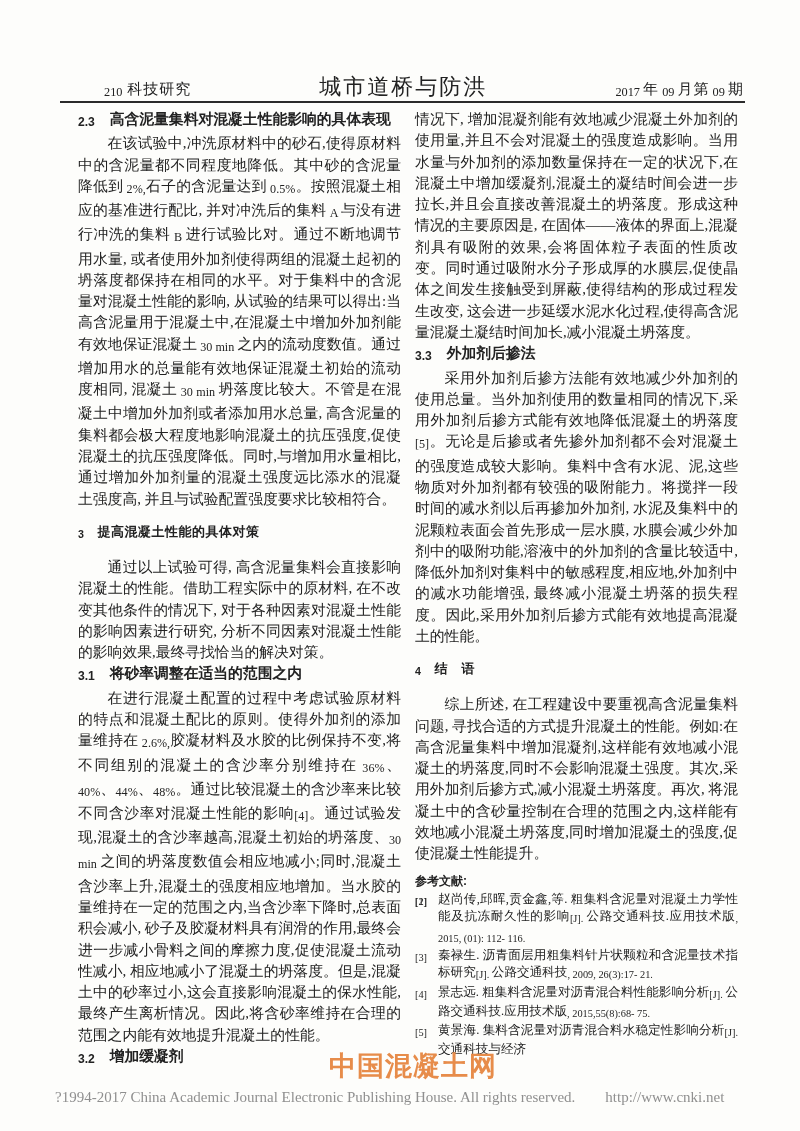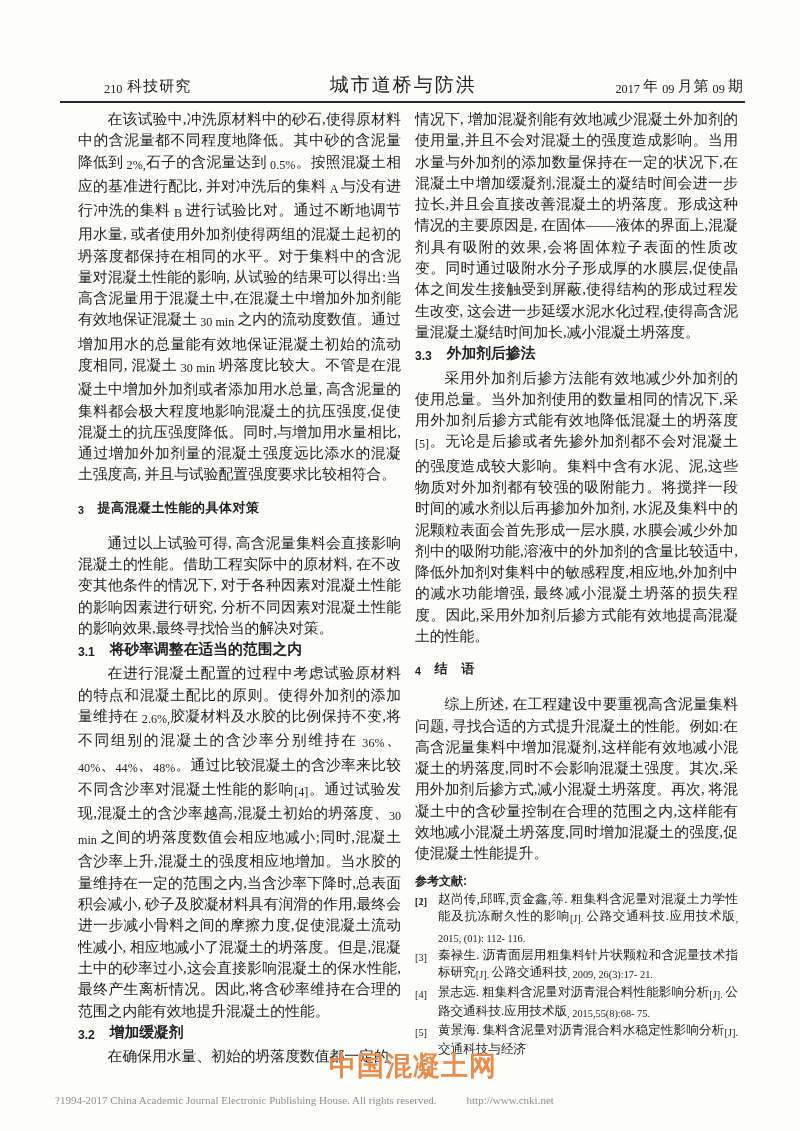--- a/index.html
+++ b/index.html
@@ -14,21 +14,21 @@
     font-family:"Liberation Serif","DejaVu Serif",serif;
     color:var(--text,#222222);
   }
   
   .hdr{
     position:absolute;top:72px;left:60px;right:56px;
     display:flex;align-items:baseline;
     font-size:15px;
   }
   .hdr-left{white-space:nowrap;padding-left:44px;letter-spacing:1px;}
-  .hdr-center{flex:1;text-align:center;font-size:19px;letter-spacing:2px;font-family:"Liberation Sans","DejaVu Sans",sans-serif;}
+  .hdr-center{flex:1;text-align:center;font-size:22px;letter-spacing:2px;font-family:"Liberation Sans","DejaVu Sans",sans-serif;}
   .hdr-right{white-space:nowrap;letter-spacing:1px;}
   .hdr-rule{
     position:absolute;top:101px;left:60px;right:55px;
     border-top:2.5px solid var(--rule,#2b2b2b);
   }
   
   .columns{
     position:absolute;top:109px;left:78px;width:661px;height:962px;
     display:flex;gap:14px;overflow:hidden;
   }
@@ -48,21 +48,21 @@
   
   .lat{font-size:0.82em;vertical-align:-0.16em;letter-spacing:0;}
   
   .refs-head{font-size:12px;font-weight:700;margin-top:6px;line-height:20px;font-family:"Liberation Sans","DejaVu Sans",sans-serif;}
   .ref-item{position:relative;padding-left:23px;font-size:12.6px;line-height:17.6px;text-align:justify;}
   .ref-marker{position:absolute;left:0;top:0;}
   
   .copyright{
     position:absolute;left:55px;bottom:25px;right:40px;
     font-family:"Liberation Serif","DejaVu Serif",serif;
-    font-size:11px;color:var(--footer_text,#8f8f8f);
+    font-size:15px;color:var(--footer_text,#8f8f8f);
     white-space:nowrap;
   }
   .copyright .url{margin-left:30px;}
   .watermark{
     position:absolute;left:329px;top:1048px;
     font-family:"Liberation Sans","DejaVu Sans",sans-serif;
     font-size:27px;font-weight:700;letter-spacing:1px;
     color:var(--watermark,#e78c4a);
     z-index:5;white-space:nowrap;
   }
@@ -78,20 +78,21 @@
       <span>科技研究</span>
     </div>
     <div class="hdr-center">城市道桥与防洪</div>
     <div class="hdr-right"><span class="lat">2017 </span>年<span class="lat"> 09 </span>月第<span class="lat"> 09 </span>期</div>
   </header>
   <div class="hdr-rule"></div>
 
   <main class="columns">
 
     <section class="col">
+      <h3 class="sub"><span class="lat">2.3</span>　高含泥量集料对混凝土性能影响的具体表现</h3>
       <p class="indent">在该试验中,冲洗原材料中的砂石,使得原材料中的含泥量都不同程度地降低。其中砂的含泥量降低到<span class="lat"> 2%,</span>石子的含泥量达到<span class="lat"> 0.5%</span>。按照混凝土相应的基准进行配比, 并对冲洗后的集料<span class="lat"> A </span>与没有进行冲洗的集料<span class="lat"> B </span>进行试验比对。通过不断地调节用水量, 或者使用外加剂使得两组的混凝土起初的坍落度都保持在相同的水平。对于集料中的含泥量对混凝土性能的影响, 从试验的结果可以得出:当高含泥量用于混凝土中,在混凝土中增加外加剂能有效地保证混凝土<span class="lat"> 30 min </span>之内的流动度数值。通过增加用水的总量能有效地保证混凝土初始的流动度相同, 混凝土<span class="lat"> 30 min </span>坍落度比较大。不管是在混凝土中增加外加剂或者添加用水总量, 高含泥量的集料都会极大程度地影响混凝土的抗压强度,促使混凝土的抗压强度降低。同时,与增加用水量相比,通过增加外加剂量的混凝土强度远比添水的混凝土强度高, 并且与试验配置强度要求比较相符合。</p>
       <h2 class="sec"><span class="lat">3</span>　提高混凝土性能的具体对策</h2>
       <p class="indent">通过以上试验可得, 高含泥量集料会直接影响混凝土的性能。借助工程实际中的原材料, 在不改变其他条件的情况下, 对于各种因素对混凝土性能的影响因素进行研究, 分析不同因素对混凝土性能的影响效果,最终寻找恰当的解决对策。</p>
       <h3 class="sub"><span class="lat">3.1</span>　将砂率调整在适当的范围之内</h3>
       <p class="indent">在进行混凝土配置的过程中考虑试验原材料的特点和混凝土配比的原则。使得外加剂的添加量维持在<span class="lat"> 2.6%,</span>胶凝材料及水胶的比例保持不变,将不同组别的混凝土的含沙率分别维持在<span class="lat"> 36%</span>、<span class="lat">40%</span>、<span class="lat">44%</span>、<span class="lat">48%</span>。通过比较混凝土的含沙率来比较不同含沙率对混凝土性能的影响<span class="lat">[4]</span>。通过试验发现,混凝土的含沙率越高,混凝土初始的坍落度、<span class="lat">30 min </span>之间的坍落度数值会相应地减小;同时,混凝土含沙率上升,混凝土的强度相应地增加。当水胶的量维持在一定的范围之内,当含沙率下降时,总表面积会减小, 砂子及胶凝材料具有润滑的作用,最终会进一步减小骨料之间的摩擦力度,促使混凝土流动性减小, 相应地减小了混凝土的坍落度。但是,混凝土中的砂率过小,这会直接影响混凝土的保水性能,最终产生离析情况。因此,将含砂率维持在合理的范围之内能有效地提升混凝土的性能。</p>
       <h3 class="sub"><span class="lat">3.2</span>　增加缓凝剂</h3>
       <p class="indent">在确保用水量、初始的坍落度数值都一定的</p>
     </section>
 
     <section class="col">

